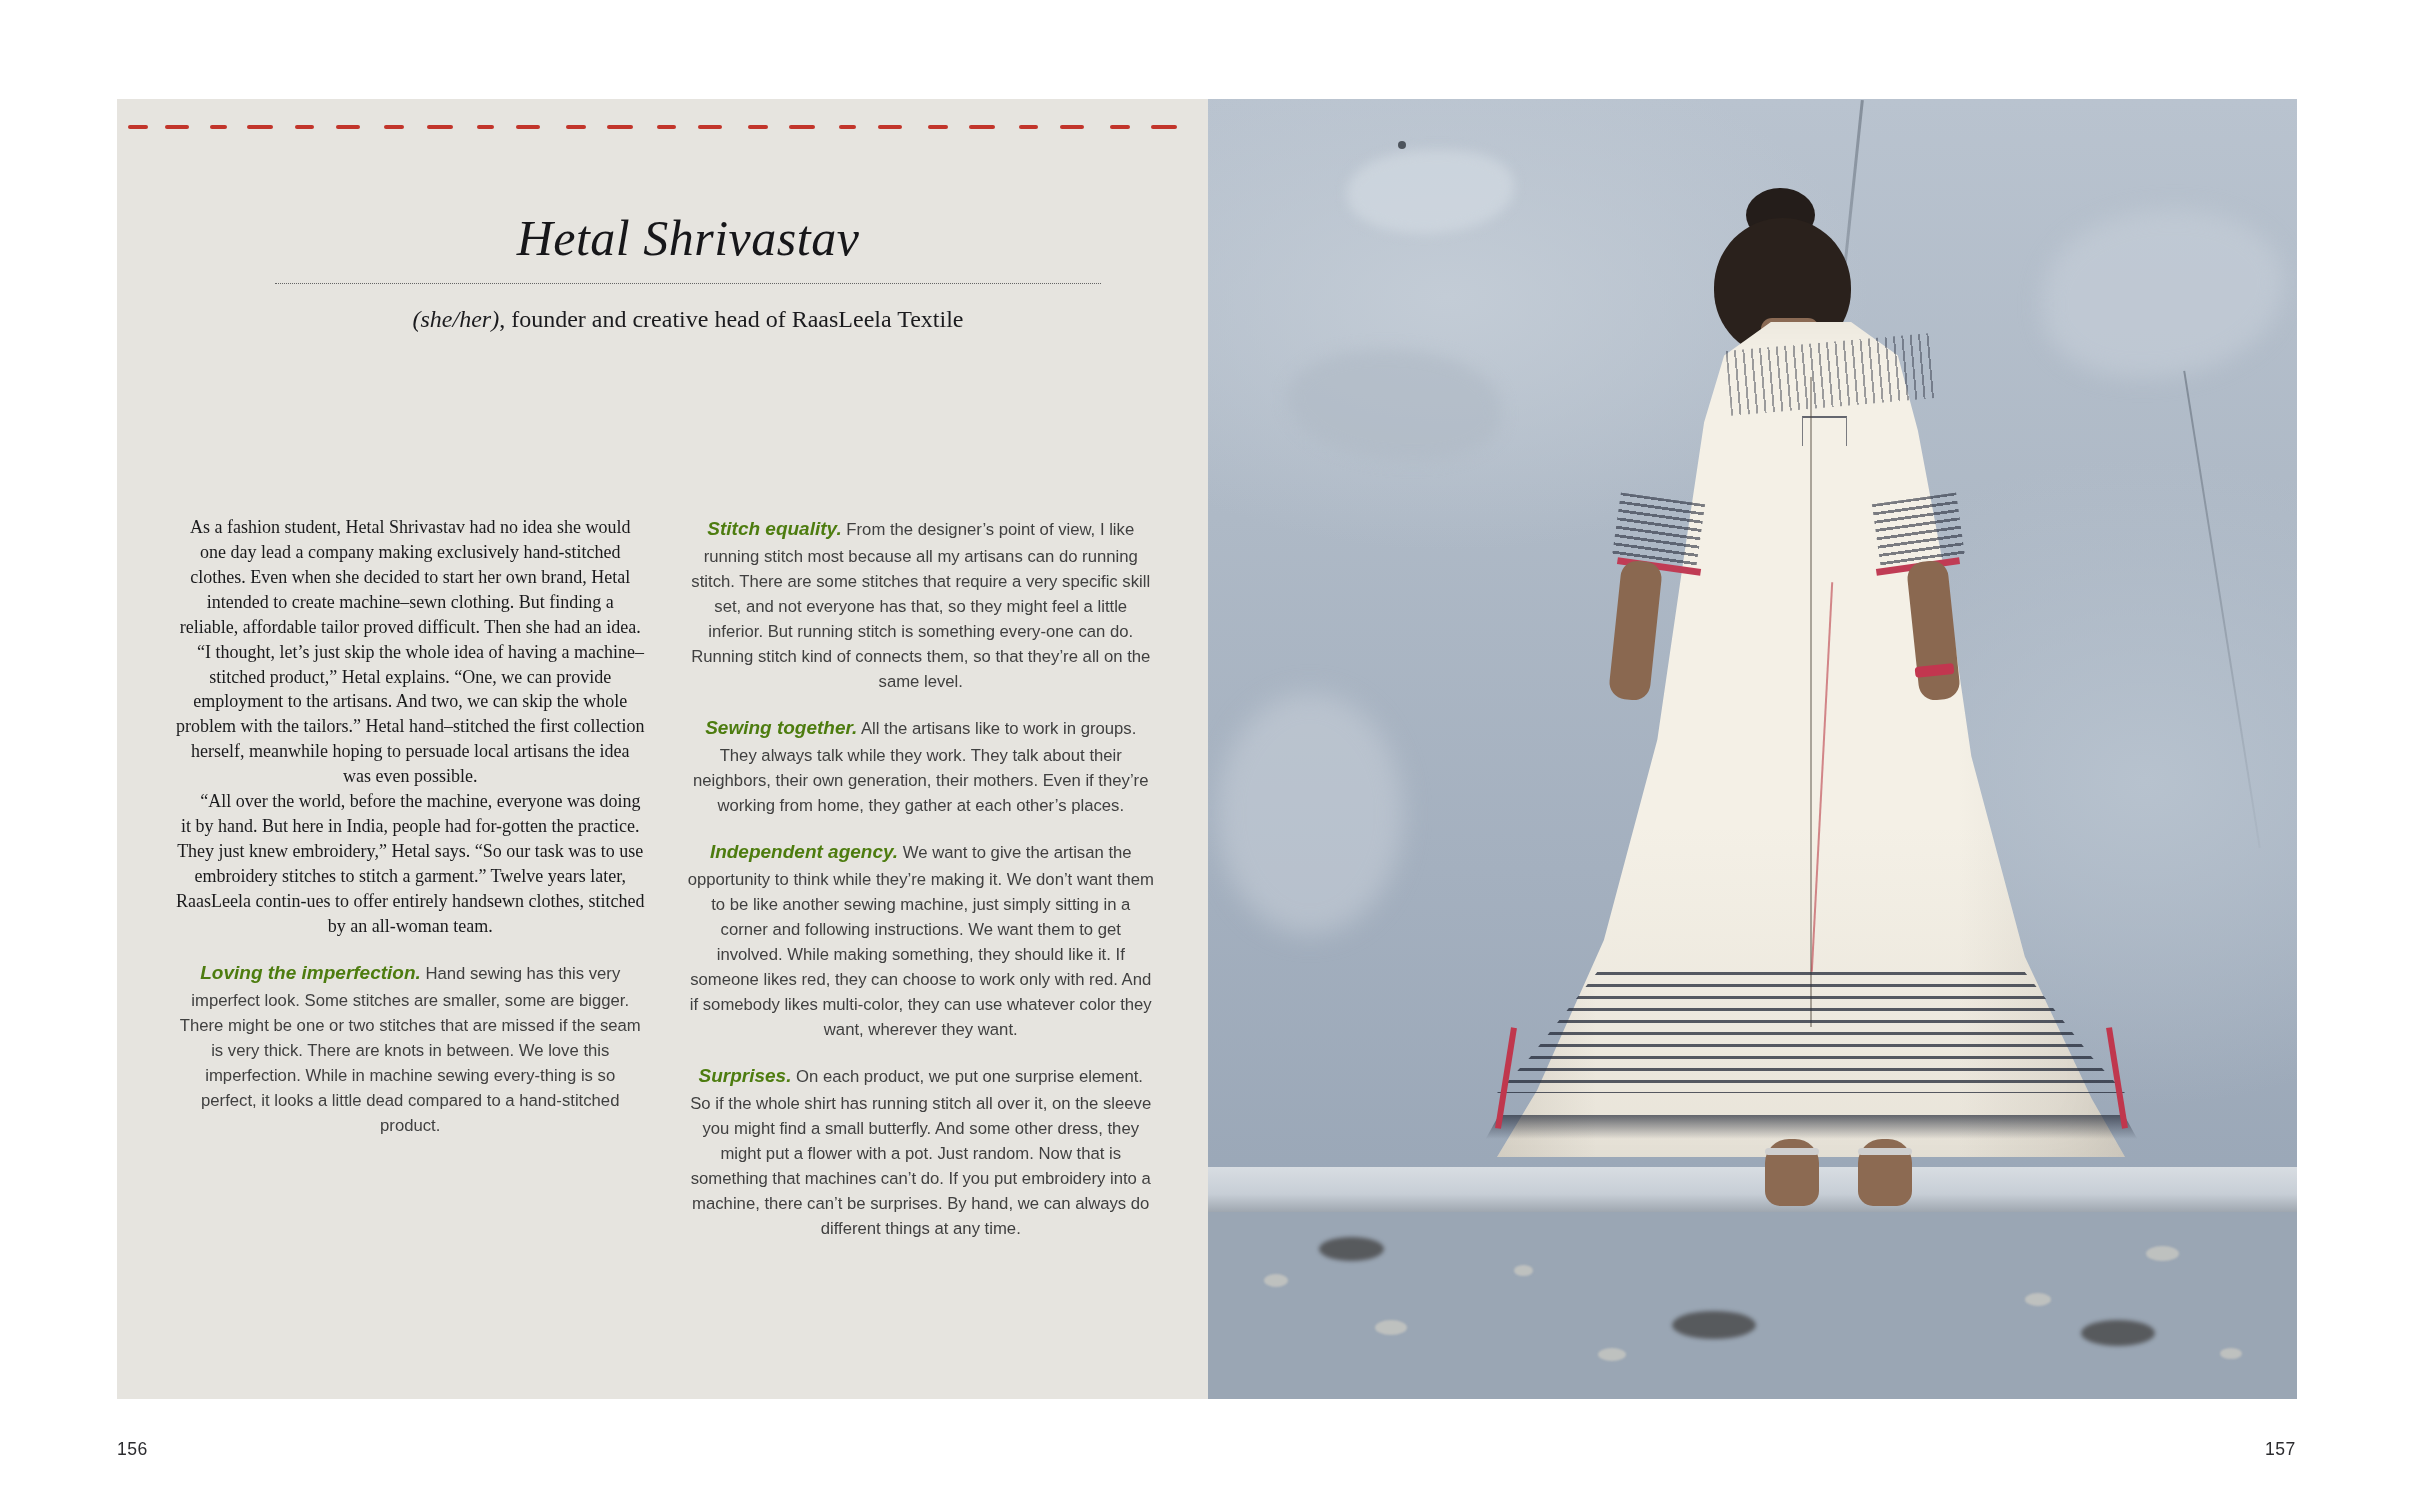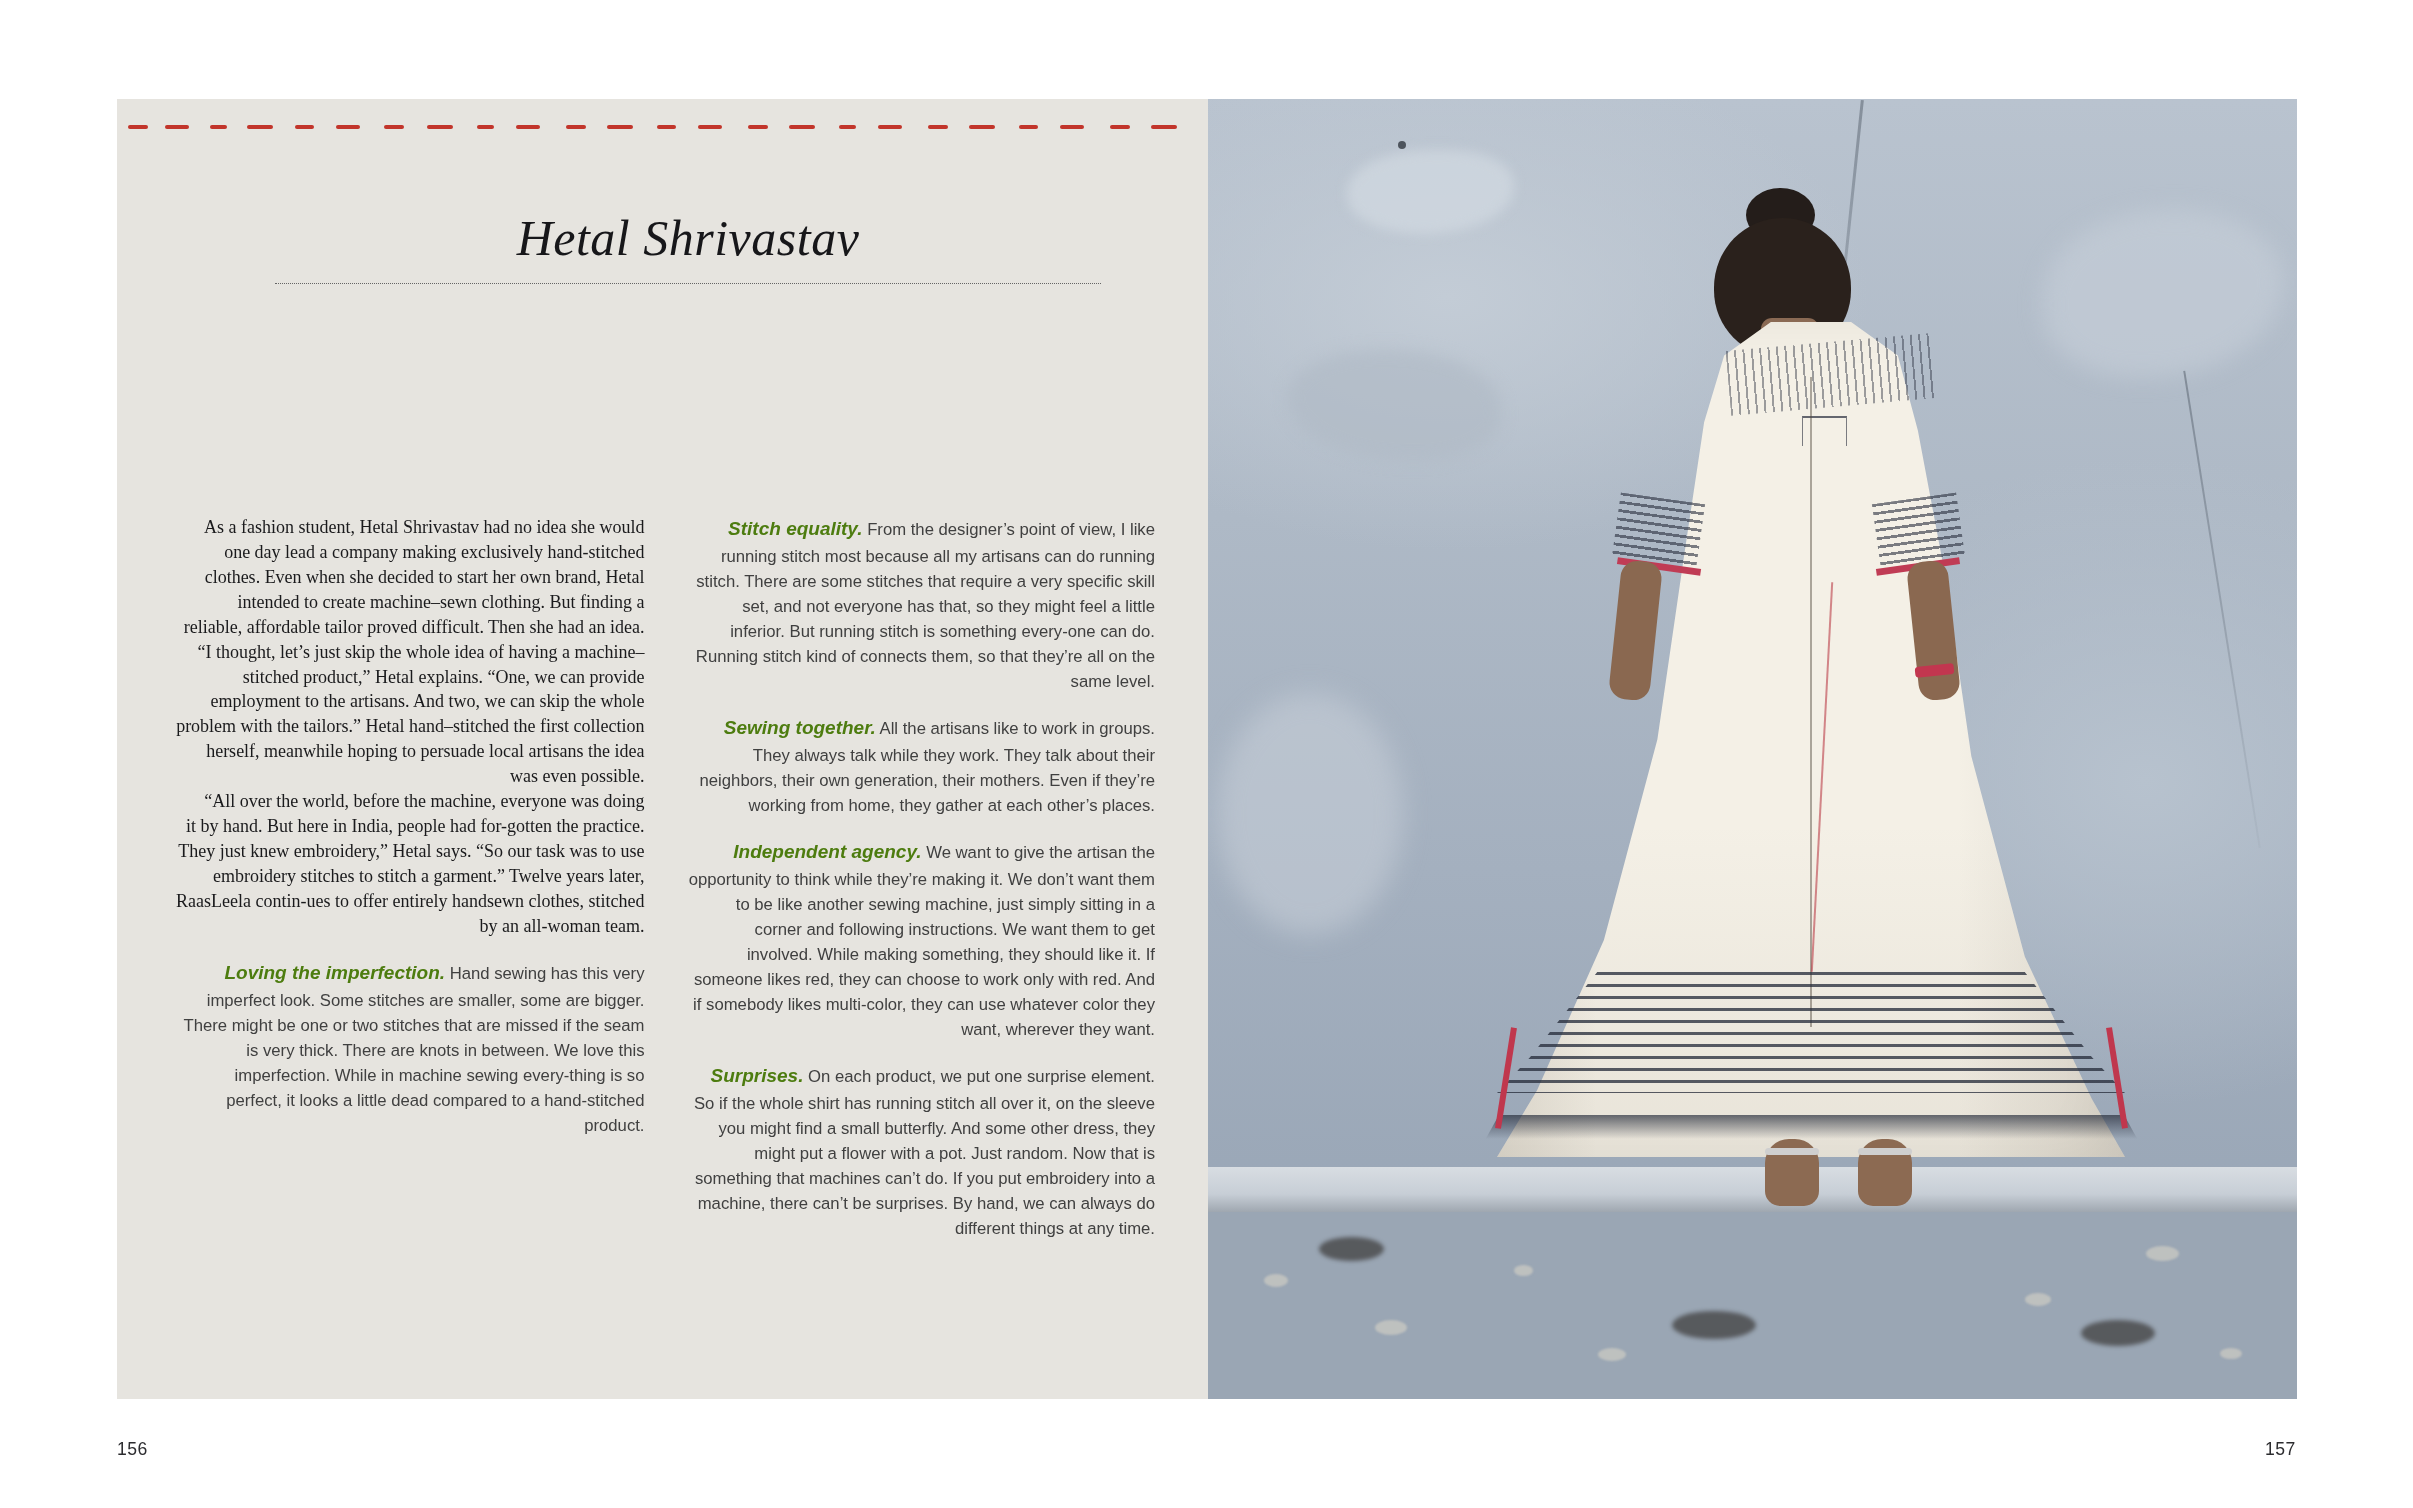--- a/index.html
+++ b/index.html
@@ -101,21 +101,21 @@
   }
   .col {
     width: 469px;
   }
   .col p {
     font-family: "Liberation Serif", serif;
     font-size: 18px;
     line-height: 1.385;
     color: #1a1a1c;
     margin: 0;
-    text-align: right;
+    text-align: center;
     hyphens: none;
   }
   .col p + p {
     margin-top: 0;
   }
   .col p.indent {
     text-indent: 20.4px;
   }
   .col p.gap {
     margin-top: 20.4px;
@@ -465,20 +465,21 @@
       <span class="dash" style="left:852px;width:26px;"></span>
       <span class="dash" style="left:902px;width:18.6px;"></span>
       <span class="dash" style="left:943px;width:24px;"></span>
       <span class="dash" style="left:993px;width:20.4px;"></span>
       <span class="dash" style="left:1034px;width:26px;"></span>
     </div>
 
     <div class="title-block">
       <h1 class="artisan-name">Hetal Shrivastav</h1>
       <div class="dotted-rule"></div>
+      <p class="artisan-role"><span class="pronoun">(she/her)</span><span>, founder and creative head of RaasLeela Textile</span></p>
     </div>
 
     <div class="columns">
 
       <div class="col">
         <p>As a fashion student, Hetal Shrivastav had no idea she would one day lead a company making exclusively hand-stitched clothes. Even when she decided to start her own brand, Hetal intended to create machine–sewn clothing. But finding a reliable, affordable tailor proved difficult. Then she had an idea.</p>
         <p class="indent">“I thought, let’s just skip the whole idea of having a machine–stitched product,” Hetal explains. “One, we can provide employment to the artisans. And two, we can skip the whole problem with the tailors.” Hetal hand–stitched the first collection herself, meanwhile hoping to persuade local artisans the idea was even possible.</p>
         <p class="indent">“All over the world, before the machine, everyone was doing it by hand. But here in India, people had for-gotten the practice. They just knew embroidery,” Hetal says. “So our task was to use embroidery stitches to stitch a garment.” Twelve years later, RaasLeela contin-ues to offer entirely handsewn clothes, stitched by an all-woman team.</p>
         <p class="sans gap"><span class="lead">Loving the imperfection.</span><span class="body-sans"> Hand sewing has this very imperfect look. Some stitches are smaller, some are bigger. There might be one or two stitches that are missed if the seam is very thick. There are knots in between. We love this imperfection. While in machine sewing every-thing is so perfect, it looks a little dead compared to a hand-stitched product.</span></p>
       </div>

